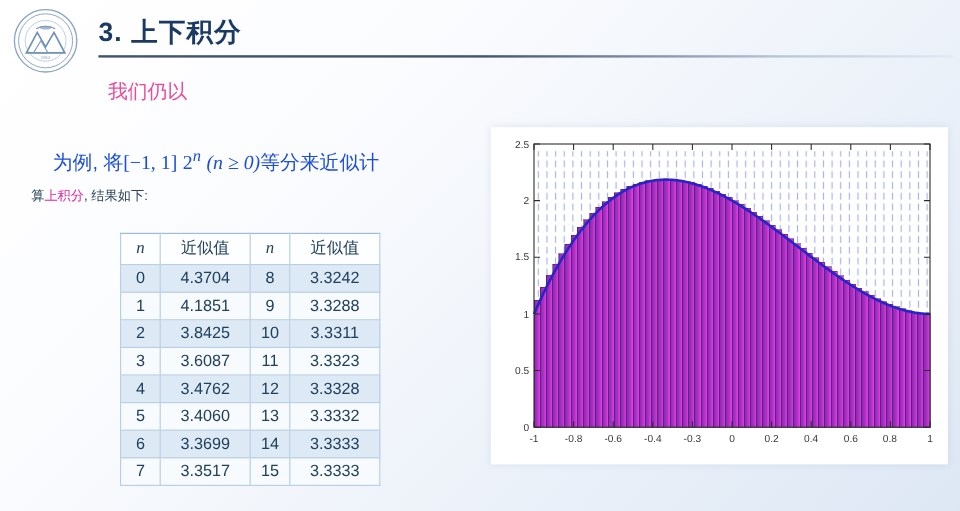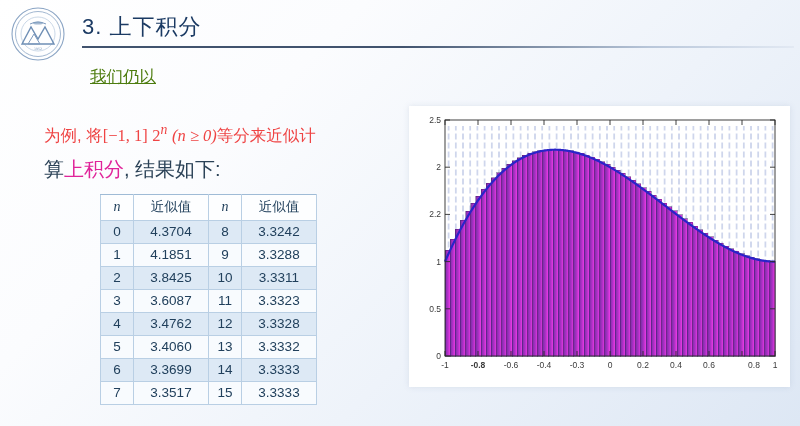--- a/index.html
+++ b/index.html
@@ -11,41 +11,41 @@
   }
   #slide{position:absolute;inset:0;}
 
   
   .logo{
     position:absolute;left:10px;top:6px;width:56px;height:56px;
   }
   .logo svg{display:block;}
   .title{
     position:absolute;left:82px;top:12px;
-    font-size:22px;font-weight:normal;color:#1b3a63;
+    font-size:22px;font-weight:bold;color:#1b3a63;
     letter-spacing:1px;
   }
   .title-rule{
     position:absolute;left:82px;top:46px;width:712px;height:2px;
     background:linear-gradient(to right,#41536e 0%,#41536e 45%,#b9c7da 80%,#e2e9f3 100%);
   }
 
   
   .txt{position:absolute;color:#2e4a63;}
-  .line1{left:90px;top:66px;font-size:16.5px;color:#4d7c0f;text-decoration:underline;}
+  .line1{left:90px;top:66px;font-size:16.5px;color:#ec4899;}
   .formula{
     left:62px;top:92px;font-family:"Liberation Serif","DejaVu Serif",serif;
     font-style:italic;font-size:16px;color:#34506b;white-space:nowrap;
   }
   .formula .op,.formula .num,.formula .br{font-style:normal;}
   .formula sup{font-size:.68em;font-style:italic;}
-  .line3{left:44px;top:122px;font-size:16.5px;color:#ef4444;white-space:nowrap;}
+  .line3{left:44px;top:122px;font-size:16.5px;color:#1d4ed8;white-space:nowrap;}
   .line3 .math{font-family:"Liberation Serif","DejaVu Serif",serif;font-style:italic;}
   .line3 .mathn{font-family:"Liberation Serif","DejaVu Serif",serif;font-style:normal;}
-  .line4{left:44px;top:156px;font-size:20px;color:#2b4257;white-space:nowrap;}
+  .line4{left:26px;top:156px;font-size:11px;color:#2b4257;white-space:nowrap;}
   .hl{color:#e0249a;}
 
   
   .tbl{
     position:absolute;left:100px;top:194px;
     border-collapse:collapse;font-size:13.5px;color:#21405c;
     background:#fdfeff;
   }
   .tbl td,.tbl th{
     border:1px solid #b9cfe4;
@@ -283,33 +283,33 @@
           <line x1="300" y1="14" x2="300" y2="19" stroke="#2b2b2b" stroke-width="0.9"></line>
           <line x1="333" y1="250" x2="333" y2="245" stroke="#2b2b2b" stroke-width="0.9"></line>
           <line x1="333" y1="14" x2="333" y2="19" stroke="#2b2b2b" stroke-width="0.9"></line>
           <line x1="366" y1="250" x2="366" y2="245" stroke="#2b2b2b" stroke-width="0.9"></line>
           <line x1="366" y1="14" x2="366" y2="19" stroke="#2b2b2b" stroke-width="0.9"></line>
         </svg>
       <div class="yticks" id="yticks" style="left: 0px; top: 0px; width: 32px; height: 281px;">
           <div class="ytick" style="top: 250px;">0</div>
           <div class="ytick" style="top: 202.8px;">0.5</div>
           <div class="ytick" style="top: 155.6px;">1</div>
-          <div class="ytick" style="top: 108.4px;">2.2</div>
+          <div class="ytick" style="top: 108.4px;">1.5</div>
           <div class="ytick" style="top: 61.2px;">2</div>
           <div class="ytick" style="top: 14px;">2.5</div>
         </div>
       <div class="xticks" id="xticks" style="left: 0px; top: 254px; width: 381px;">
           <div class="xtick" style="left: 36px;">-1</div>
-          <div class="xtick" style="left: 69px; font-weight: bold;">-0.8</div>
+          <div class="xtick" style="left: 69px;">-0.8</div>
           <div class="xtick" style="left: 102px;">-0.6</div>
           <div class="xtick" style="left: 135px;">-0.4</div>
           <div class="xtick" style="left: 168px;">-0.3</div>
           <div class="xtick" style="left: 201px;">0</div>
           <div class="xtick" style="left: 234px;">0.2</div>
           <div class="xtick" style="left: 267px;">0.4</div>
           <div class="xtick" style="left: 300px;">0.6</div>
-          <div class="xtick" style="left: 345px;">0.8</div>
+          <div class="xtick" style="left: 319px; padding-left: 27px;">0.8</div>
           <div class="xtick" style="left: 366px;">1</div>
         </div>
     </div>
   </div>
 
 </div>
 
 </body></html>

